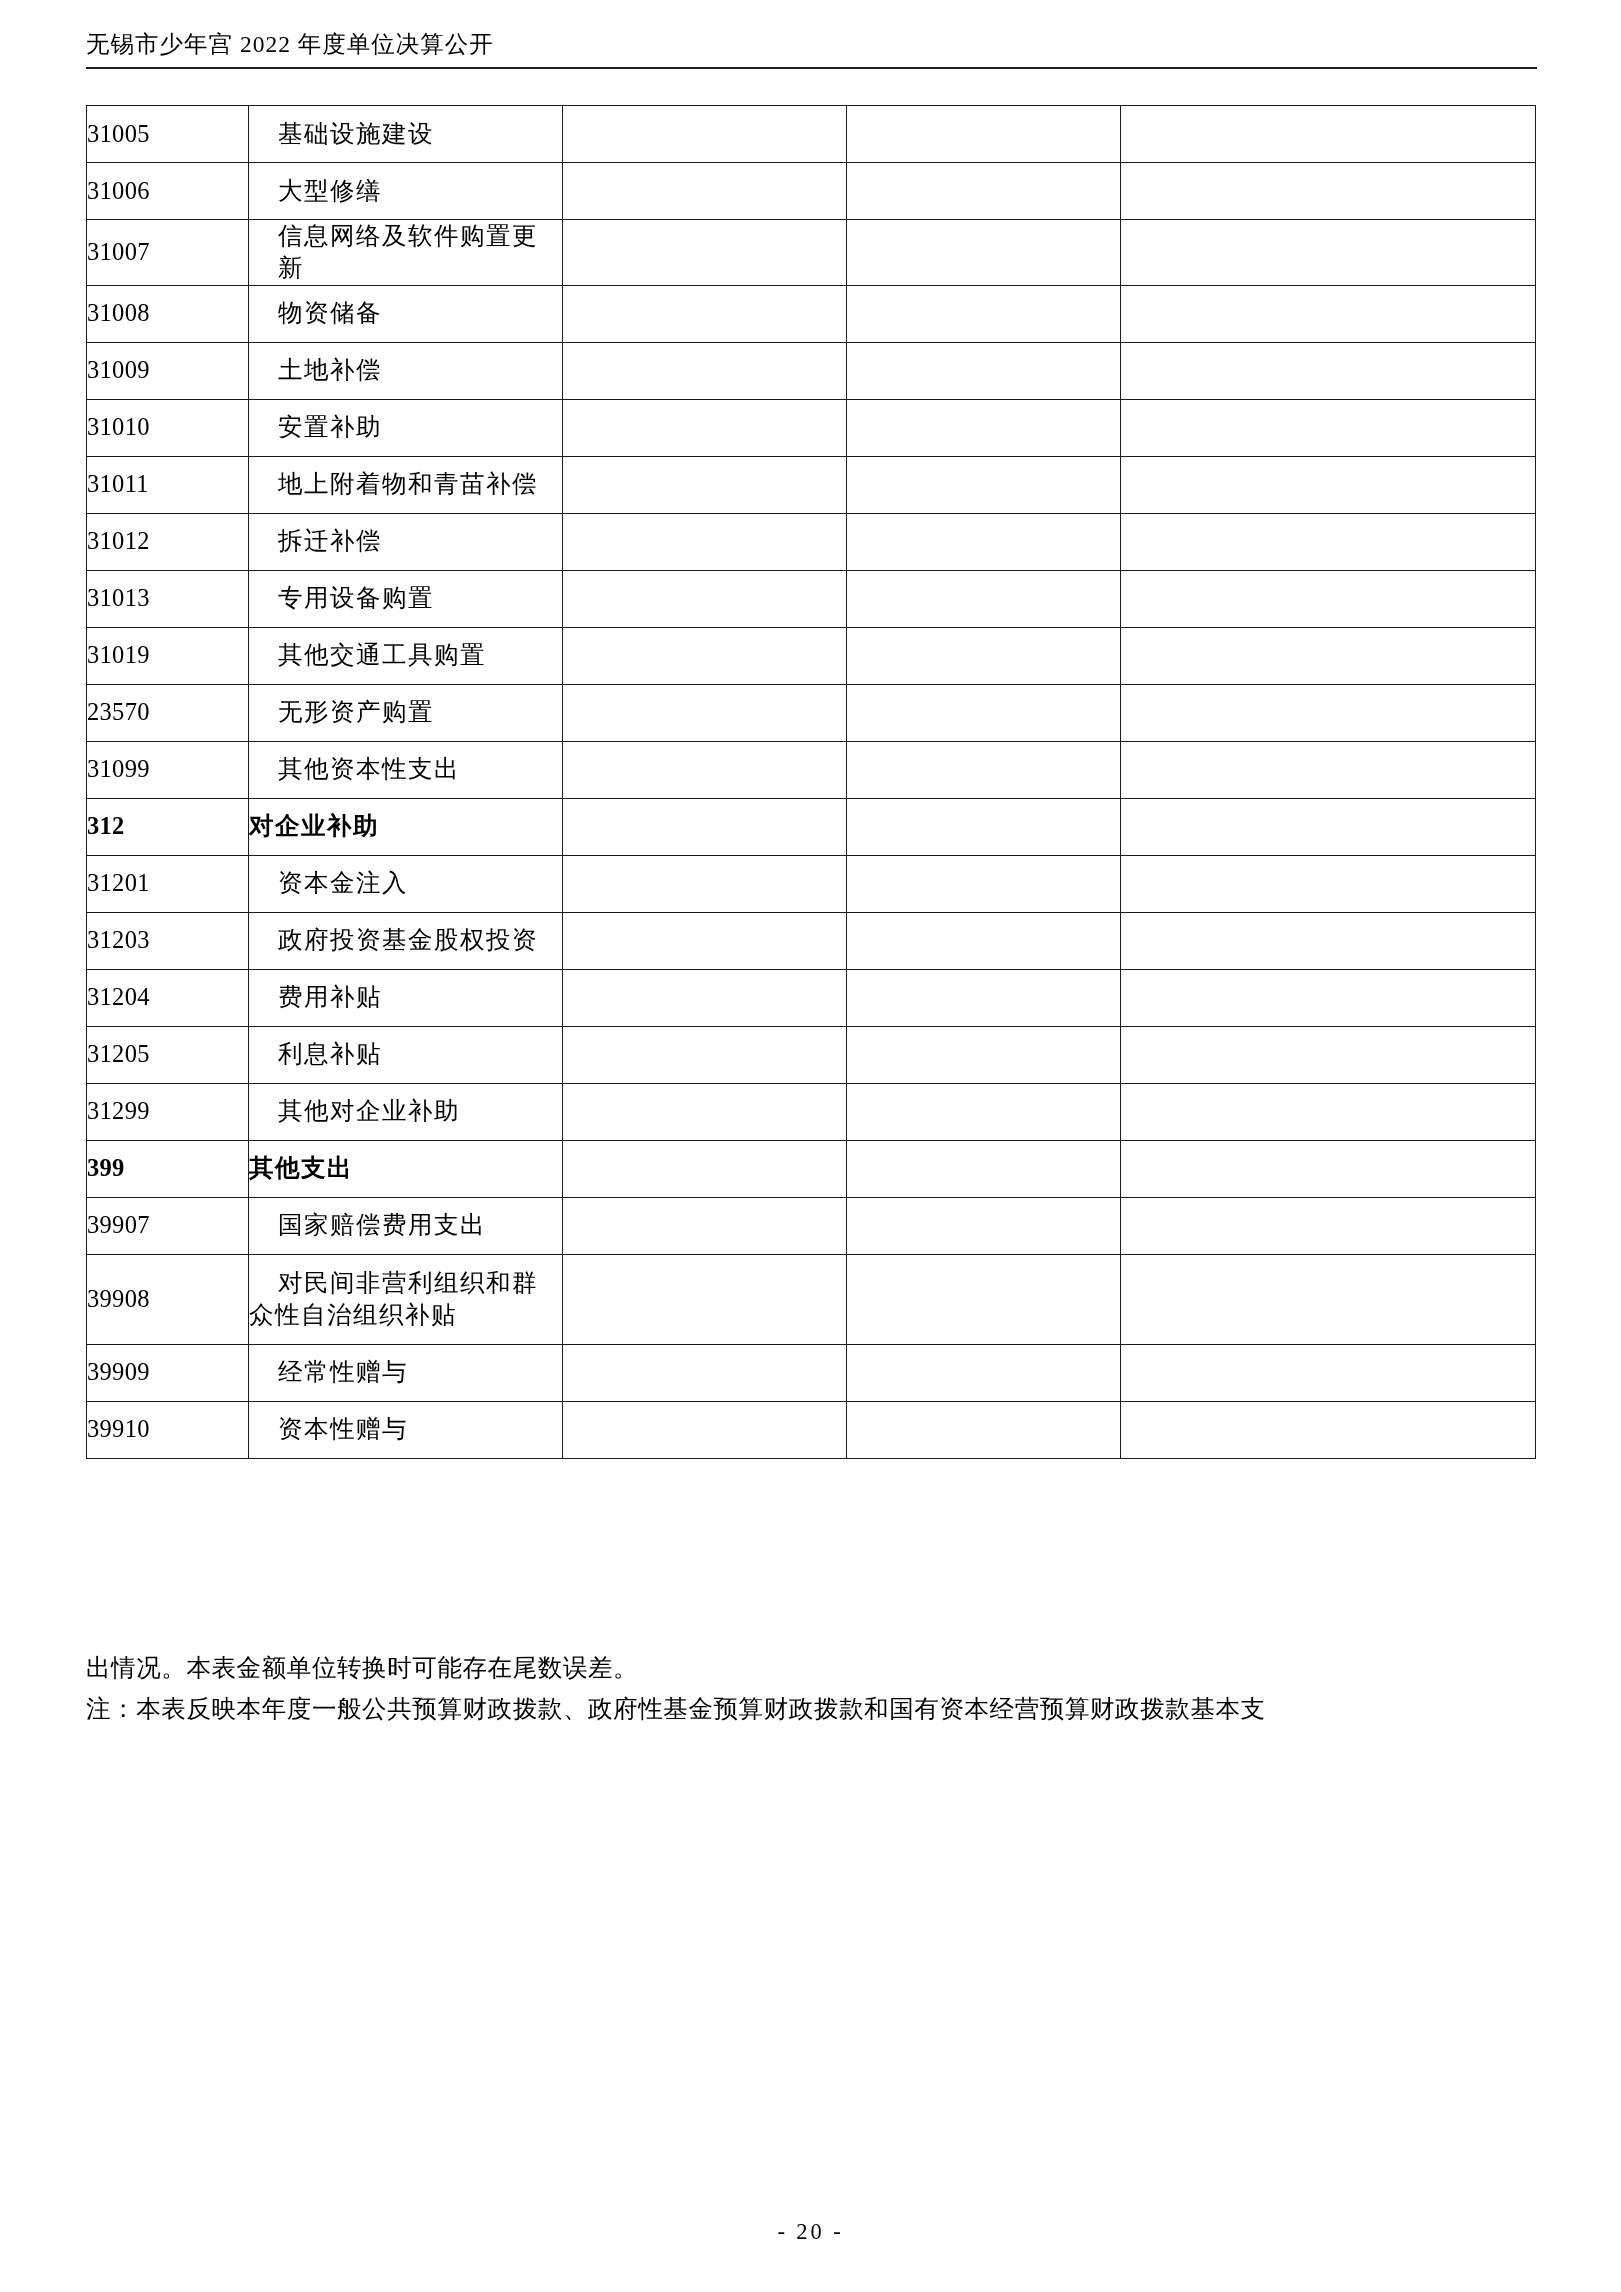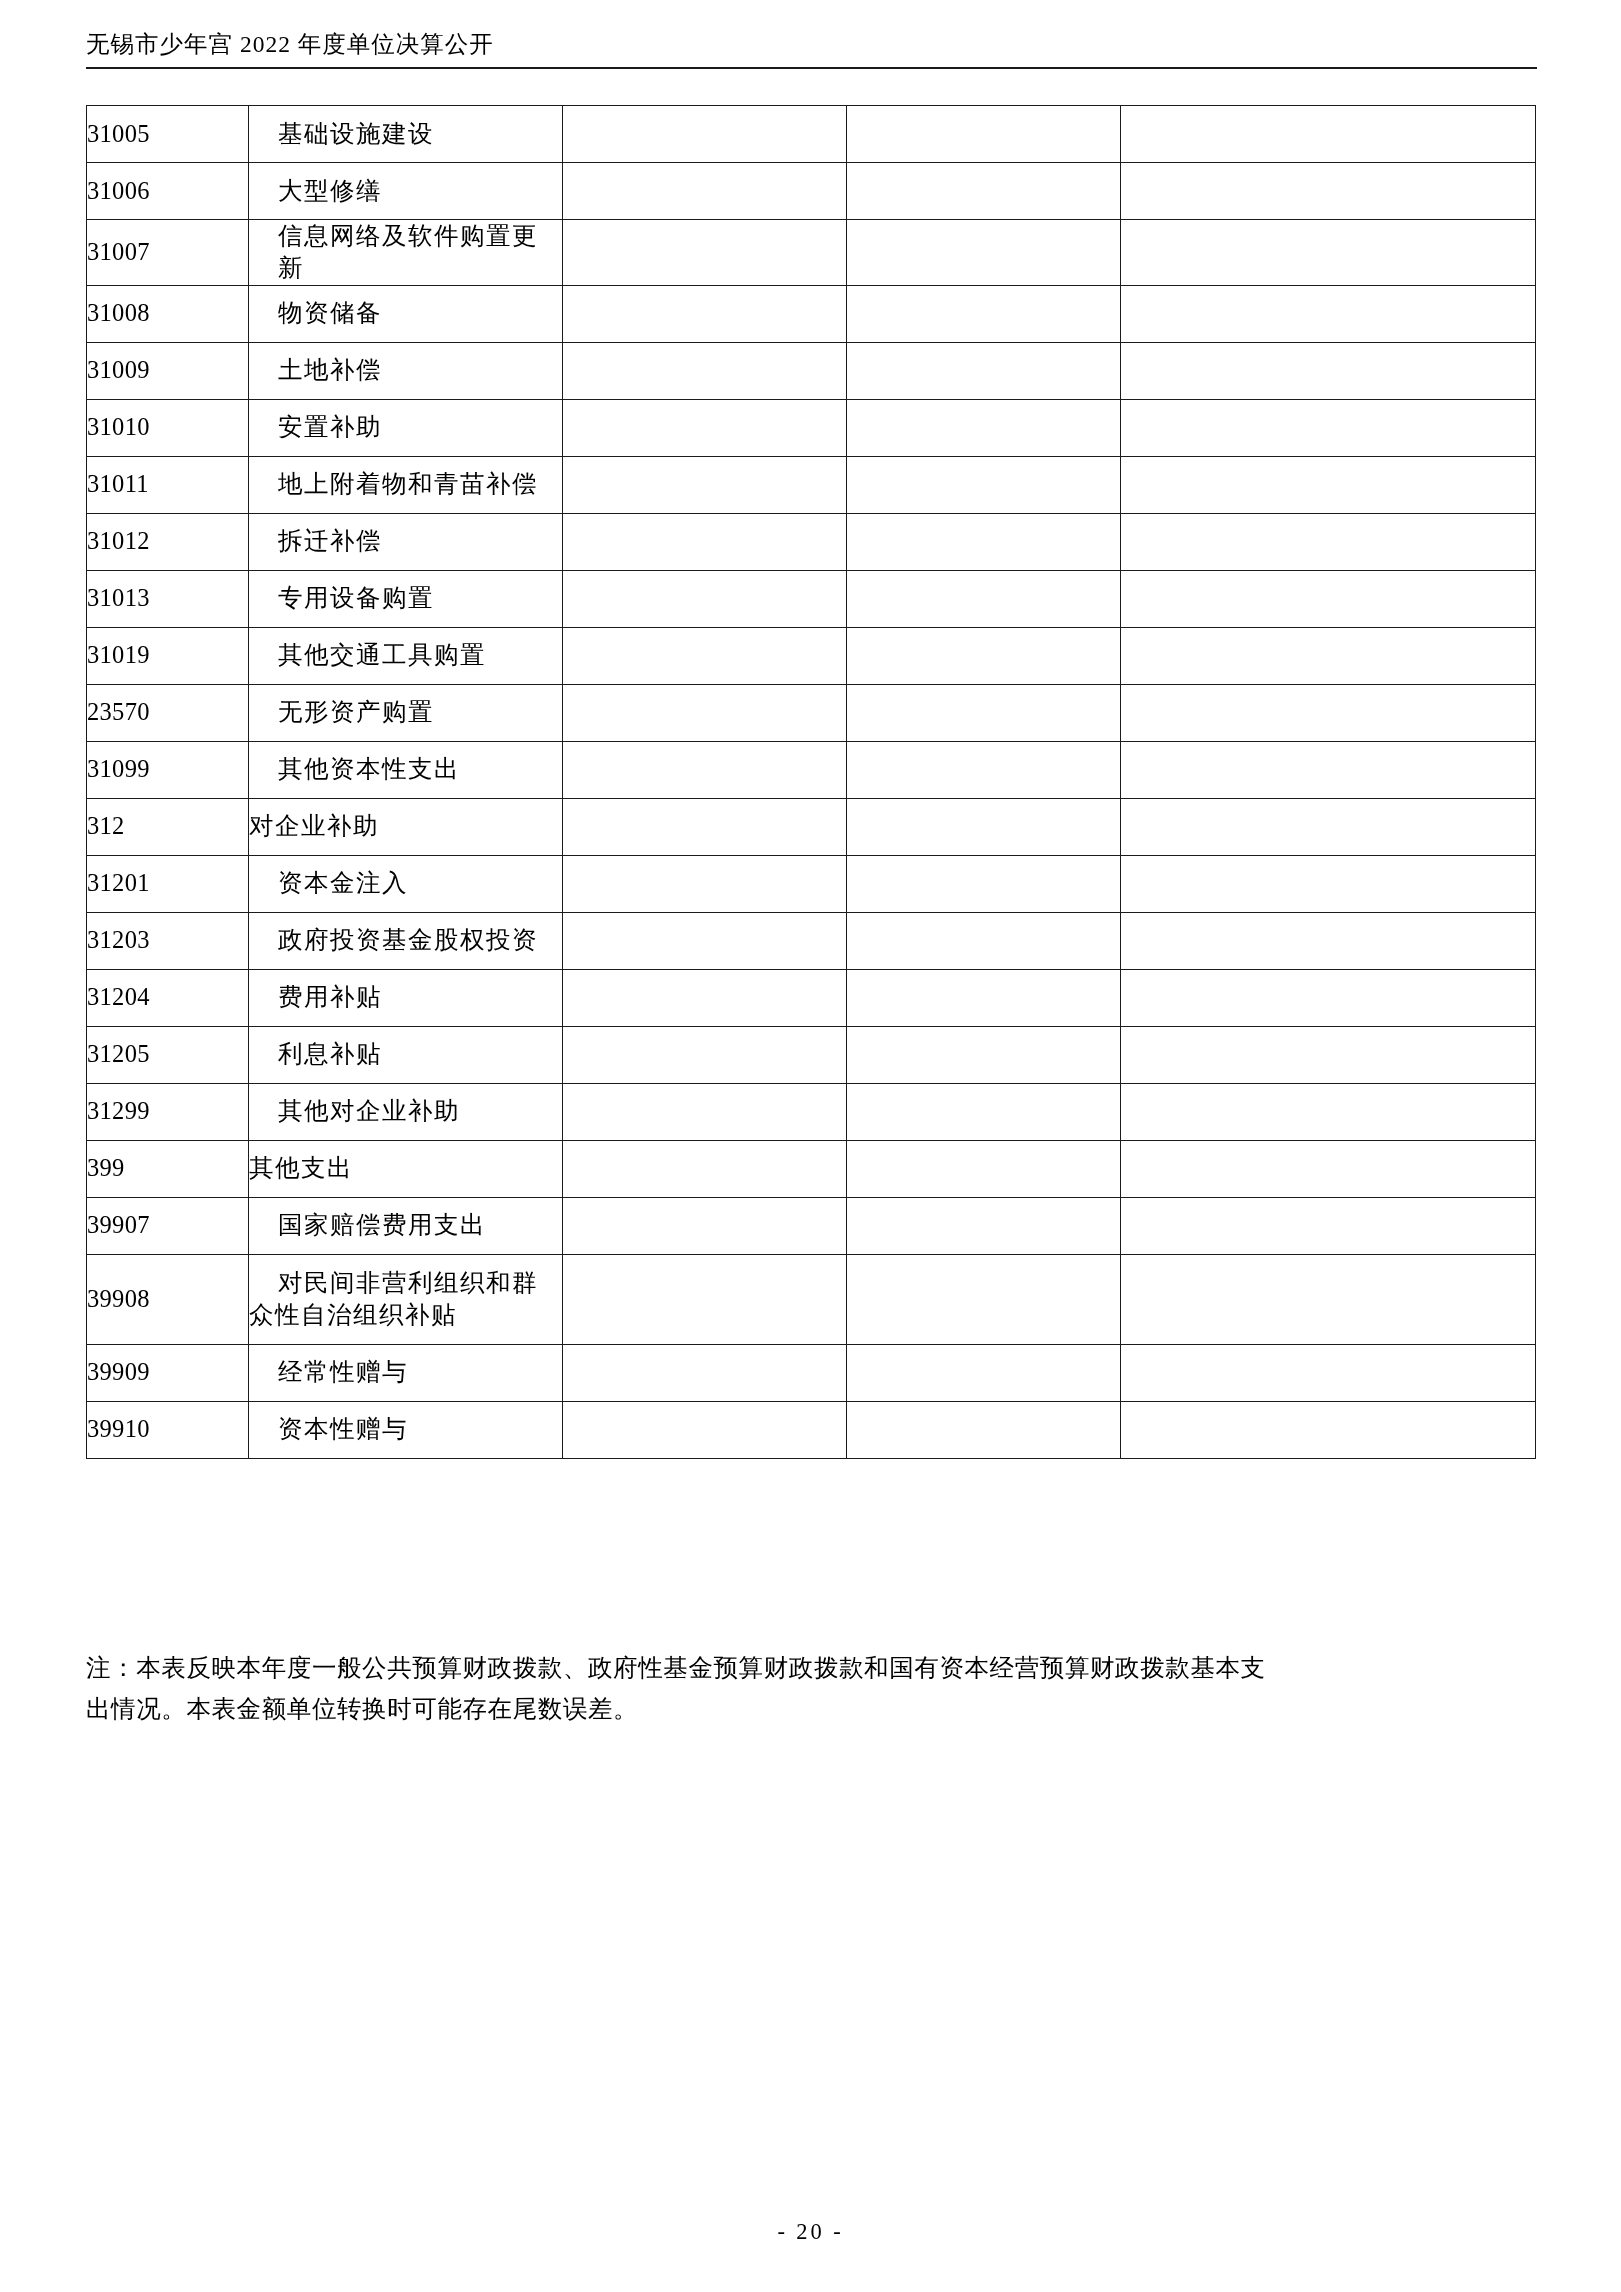--- a/index.html
+++ b/index.html
@@ -81,21 +81,21 @@
   }
   .cell-name .indent-1 { padding-left: 29px; display: inline-block; }
   .cell-name .indent-wrap {
     display: block;
     text-indent: 29px;
     padding-right: 5.9px;
     letter-spacing: 1.5px;
   }
   tr.group td.cell-code,
   tr.group td.cell-name {
-    font-weight: normal;
+    font-weight: bold;
   }
   tr.tall td { height: 90px; }
   td.cell-val { }
 
   
   .footnote {
     position: absolute;
     left: 86px;
     top: 1631px;
     width: 1451px;
@@ -297,20 +297,20 @@
             <td class="cell-name"><span class="indent-1">资本性赠与</span></td>
             <td class="cell-val"></td>
             <td class="cell-val"></td>
             <td class="cell-val"></td>
           </tr>
         </tbody>
     </table>
   </div>
 
   <div class="footnote">
+    <p>出情况。本表金额单位转换时可能存在尾数误差。</p>
     <p>注：本表反映本年度一般公共预算财政拨款、政府性基金预算财政拨款和国有资本经营预算财政拨款基本支</p>
-    <p>出情况。本表金额单位转换时可能存在尾数误差。</p>
   </div>
 
   <div class="page-number">- 20 -</div>
 
 </div>
 
 
 </body></html>

